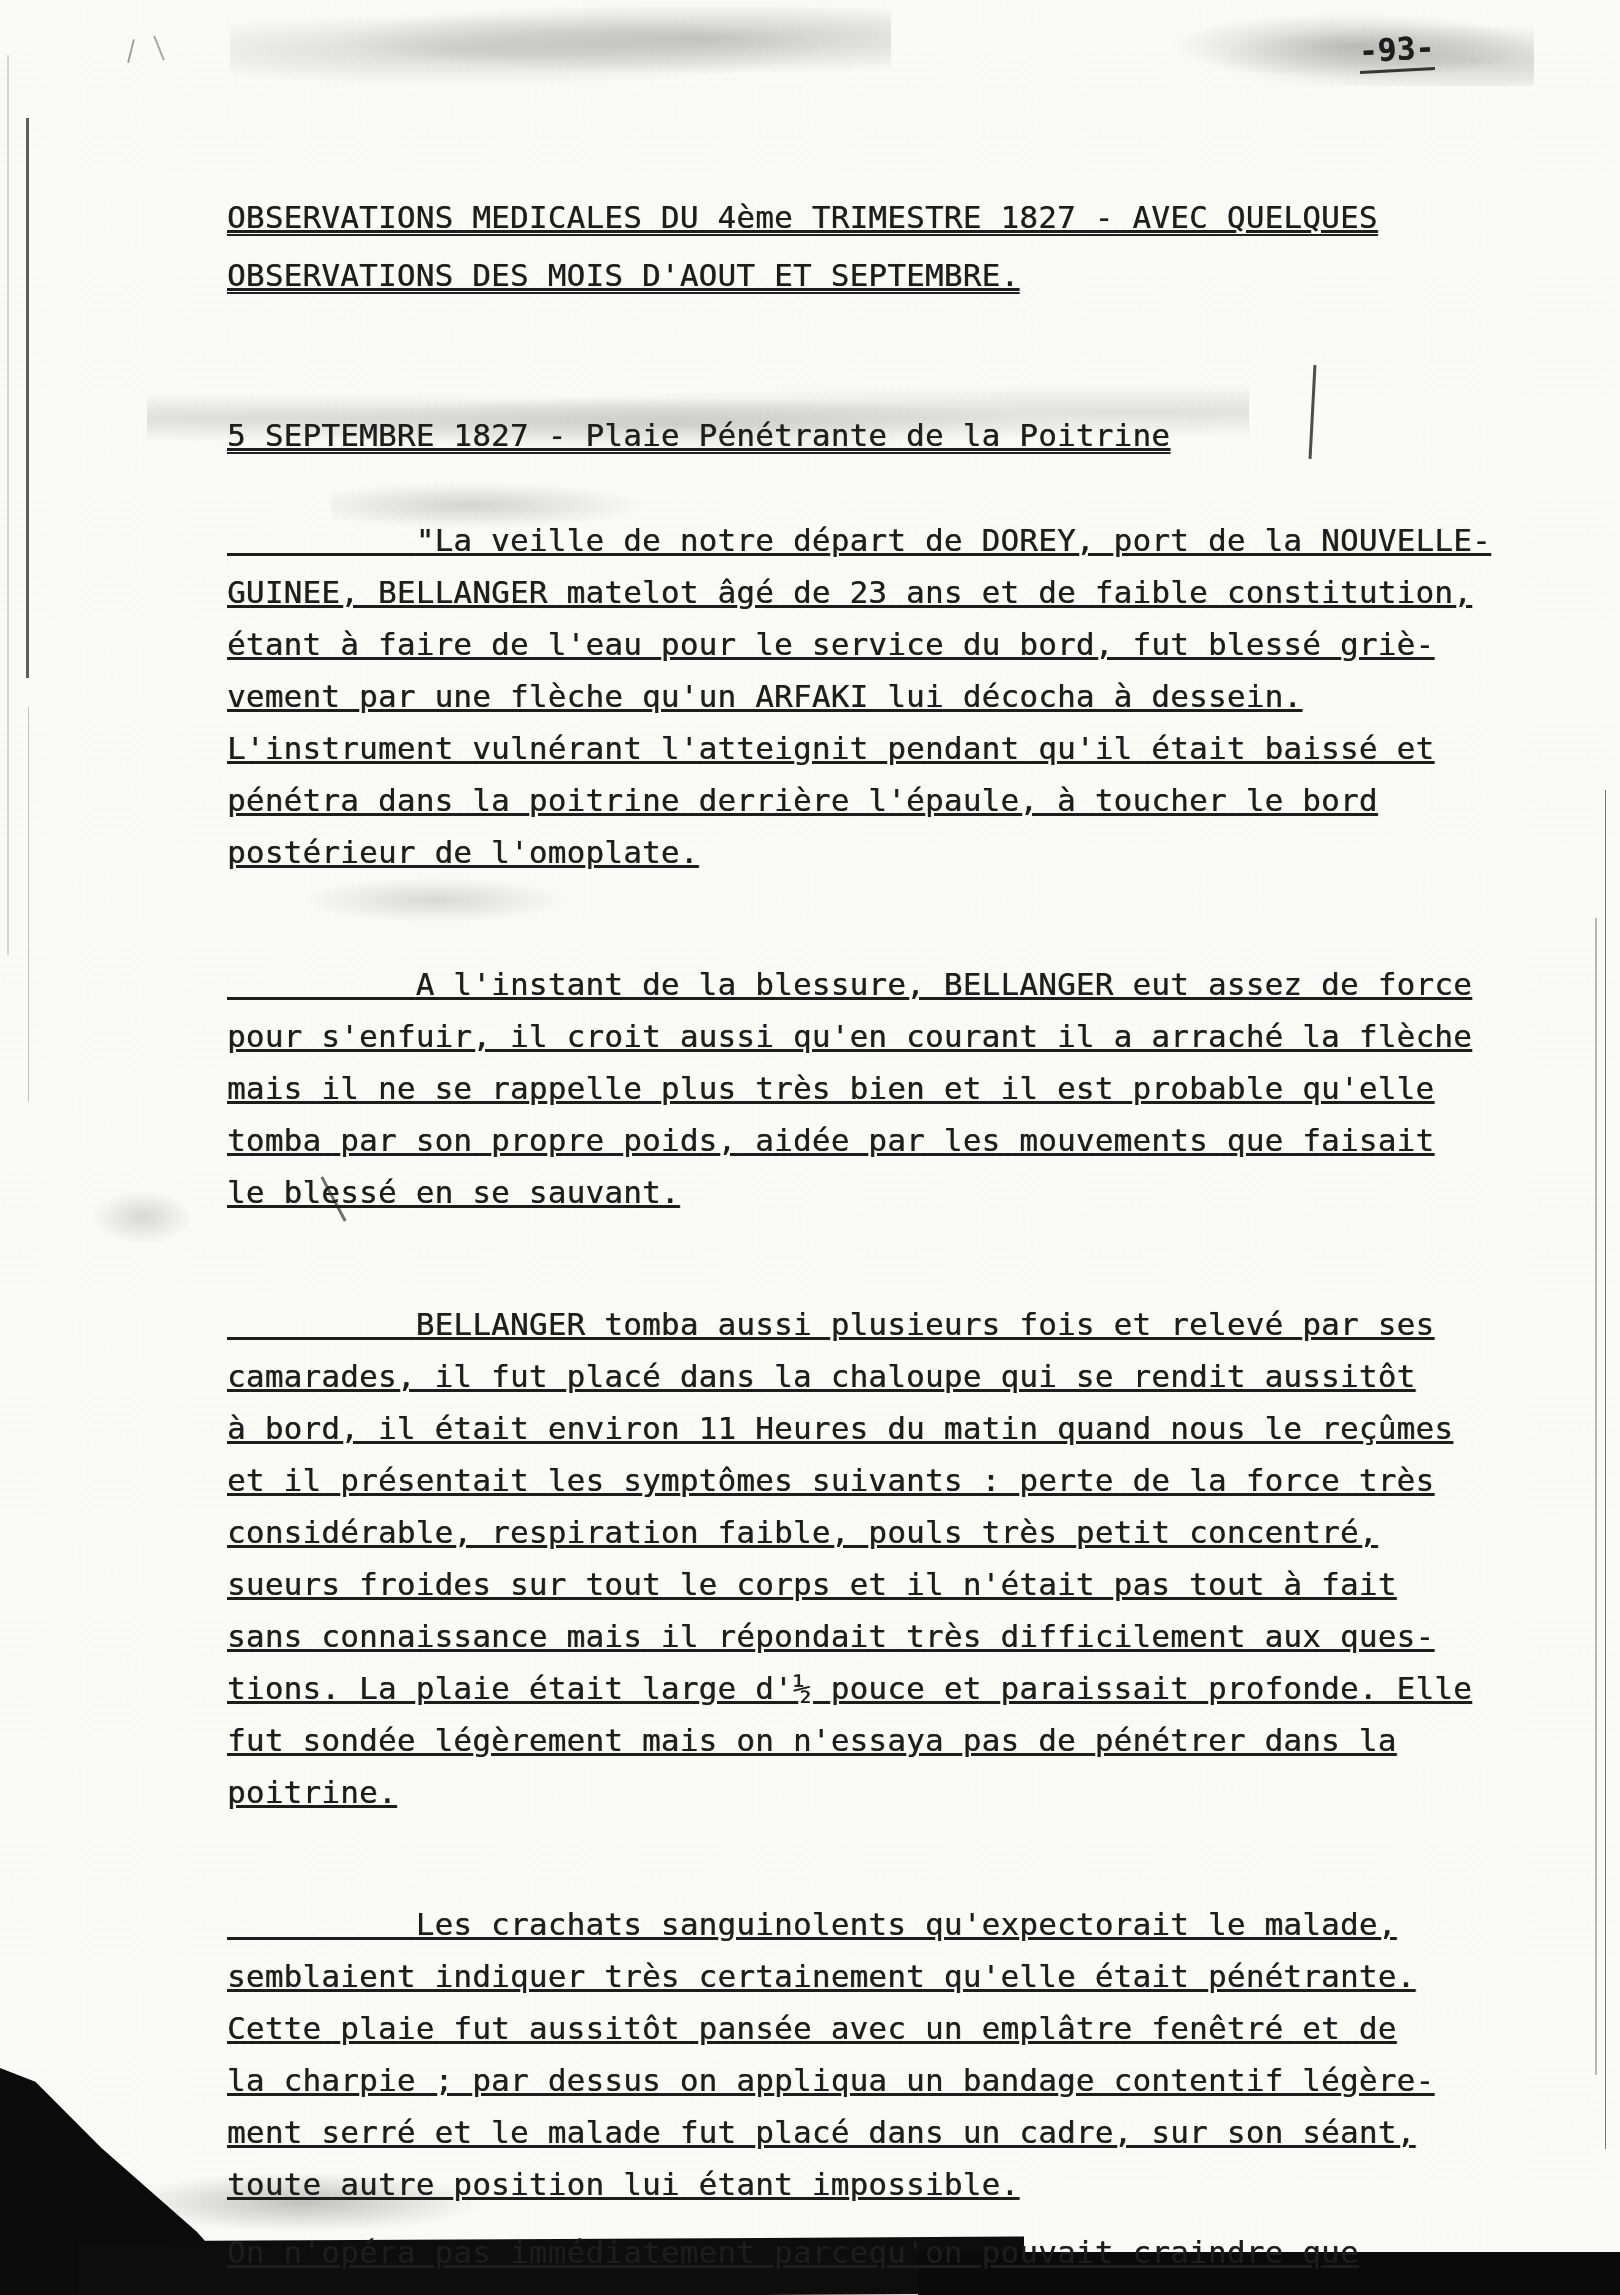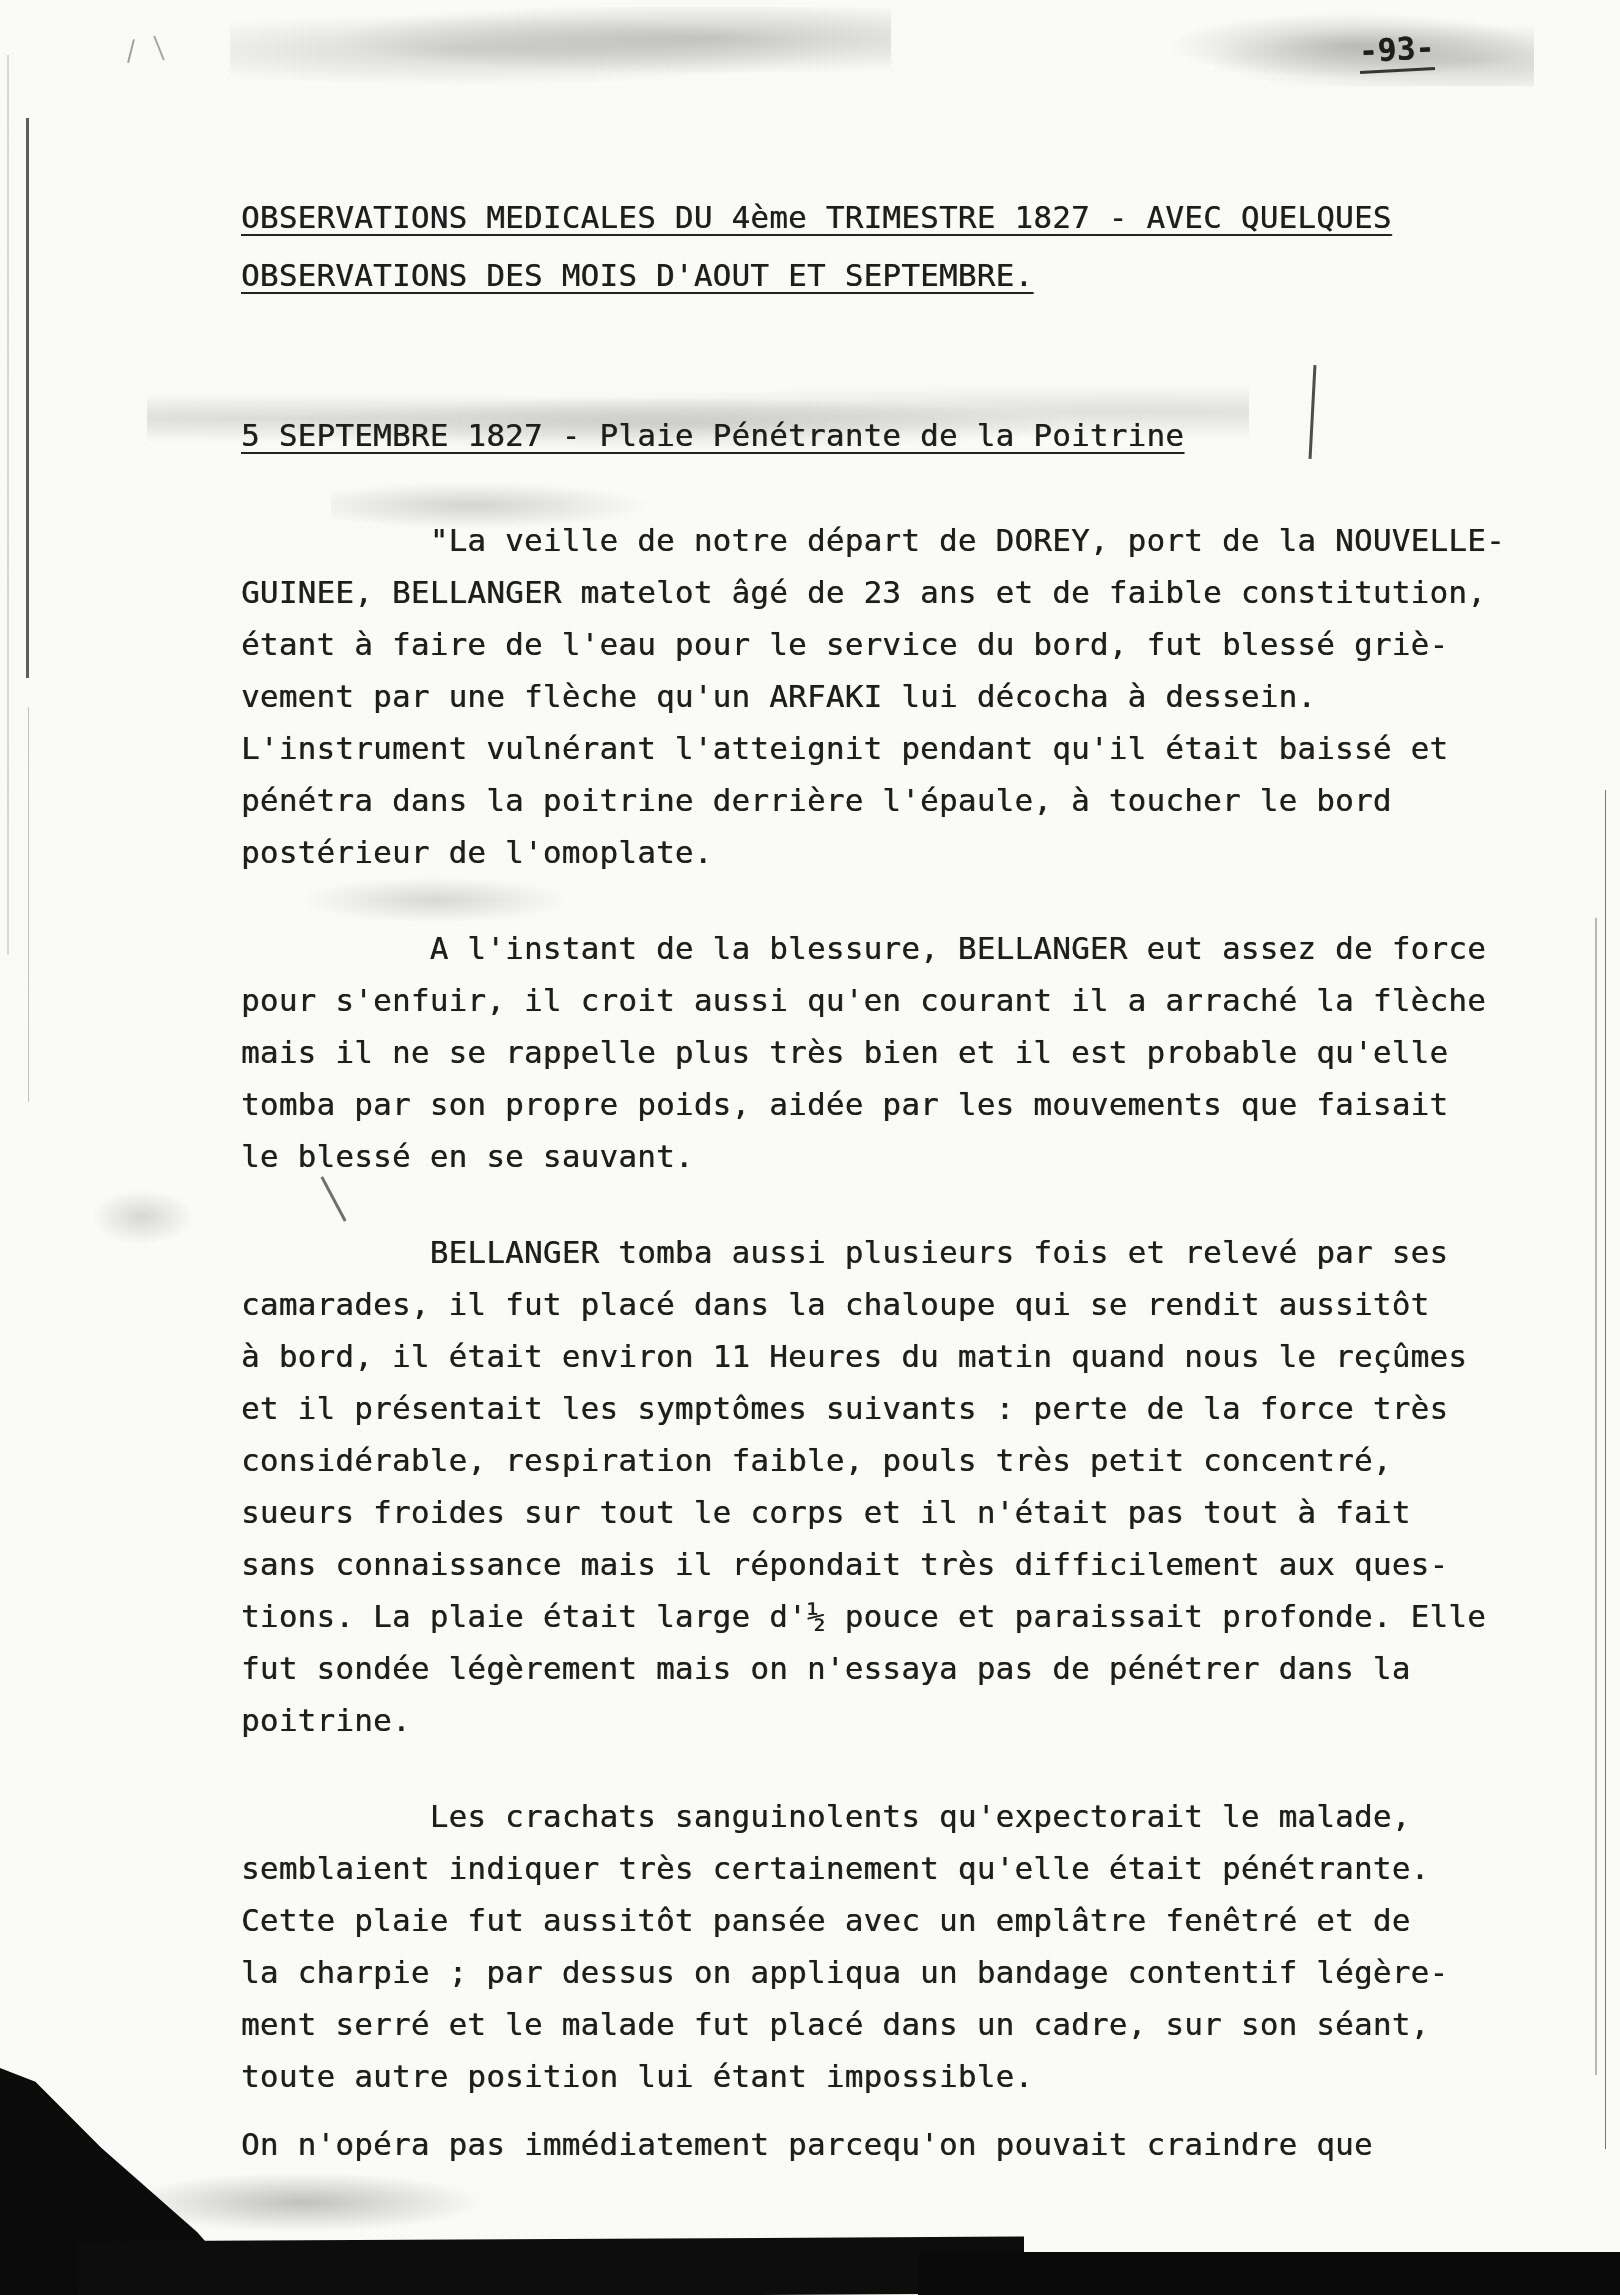--- a/index.html
+++ b/index.html
@@ -32,23 +32,24 @@
     font-weight: bold;
     letter-spacing: 1.8px;
     transform: rotate(-3deg);
     border-bottom: 3.7px solid rgba(25,25,25,.85);
     padding-bottom: 1.8px;
     text-shadow: 0.5px 0 0 rgba(20,20,20,.7);
   }
 
   .content {
     position: absolute;
-    left: 241px;
+    left: 227px;
     top: 188px;
     width: 1313px;
+    text-decoration: underline;
   }
 
   .typewritten {
     white-space: pre-wrap;
     font-size: 31px;
     letter-spacing: 0.2px;
     text-shadow: 0.4px 0 0 rgba(25,25,25,.65), 0 0 0.9px rgba(30,30,30,.25);
   }
 
   .doc-title {
@@ -62,21 +63,21 @@
 
   .section-heading {
     margin-top: 105px;
     line-height: 52px;
     text-decoration: underline;
     text-decoration-thickness: 2.3px;
     text-underline-offset: 6.4px;
     text-decoration-color: #222;
   }
 
-  .para { line-height: 52px; margin-top: 44px; }
+  .para { line-height: 52px; margin-top: 80px; }
   .para.first { margin-top: 53px; }
   .para.tail  { margin-top: 16px; }
 
   
   .artifact { position: absolute; pointer-events: none; }
 
   .smudge-top-left {
     left: 230px; top: 7.3px; width: 661px; height: 78px;
     background:
       radial-gradient(ellipse at 35% 55%, rgba(70,70,70,.20), transparent 60%),

